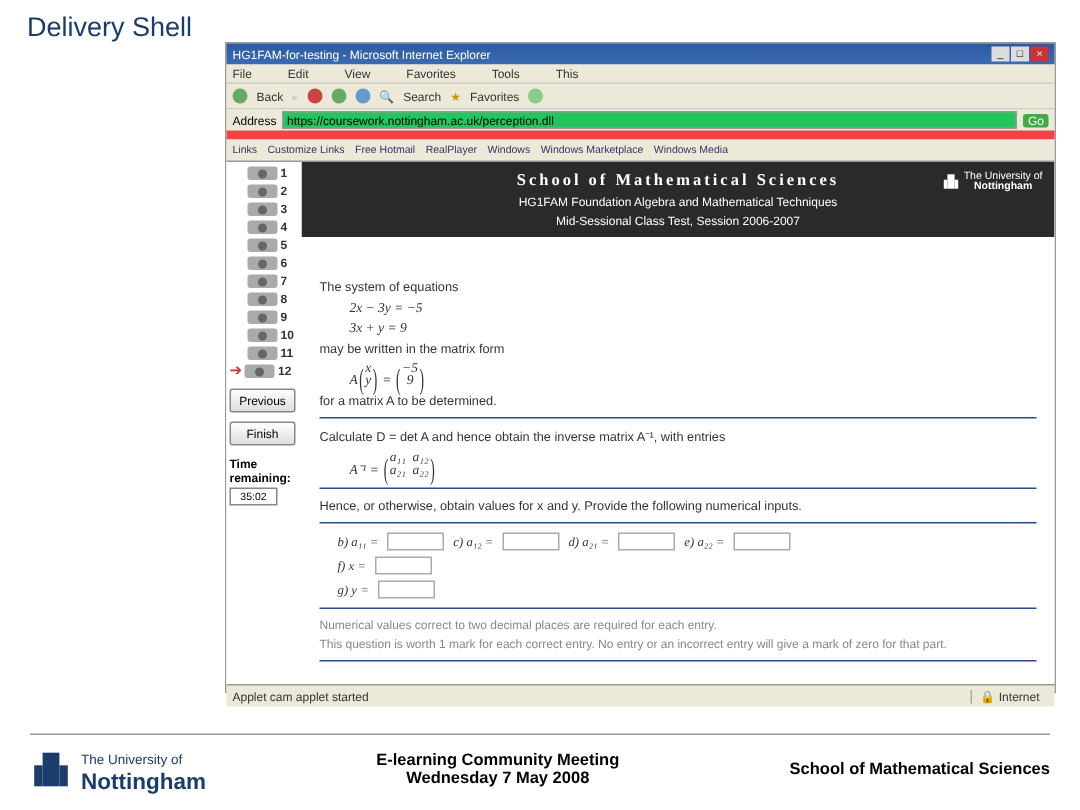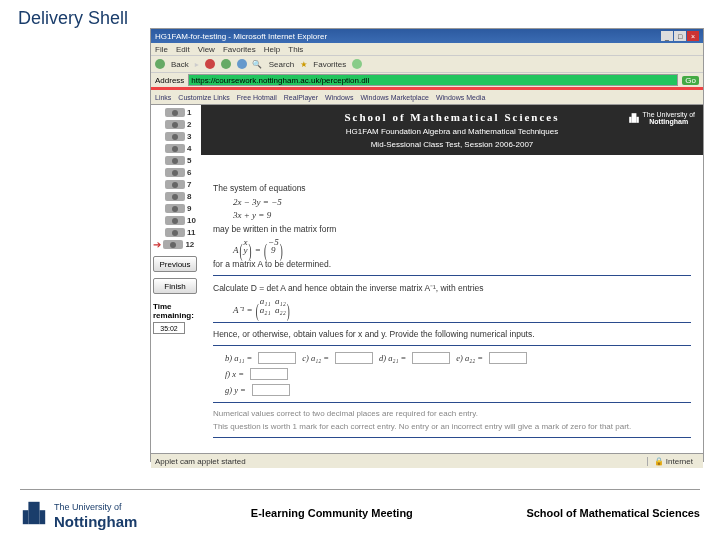--- a/index.html
+++ b/index.html
@@ -2,24 +2,24 @@
 <html><head>
 <meta charset="utf-8">
 <style>
 body{margin:0;width:720px;height:540px;background:#fff;font-family:Arial,Helvetica,sans-serif;position:relative;overflow:hidden}
 .slide-title{position:absolute;left:18px;top:8px;font-size:18px;color:#1a3d6b}
 .screenshot{position:absolute;left:150px;top:28px;width:552px;height:432px;background:#eee;border:1px solid #999;font-size:8px}
 .ie-title{height:14px;background:linear-gradient(#2c5aa0,#3b6cb3);color:#fff;display:flex;align-items:center;padding:0 4px;font-size:8px}
 .ie-title .sp{flex:1}
 .ie-title .ctl{width:12px;height:10px;background:#ddd;margin-left:1px;display:flex;align-items:center;justify-content:center;color:#000;font-size:7px}
 .ie-title .ctl.close{background:#c33;color:#fff}
-.ie-menu{height:12px;background:#ece9d8;border-bottom:1px solid #ccc;display:flex;align-items:center;padding:0 4px;font-size:8px;color:#333;gap:8px}
+.ie-menu{height:12px;background:#ece9d8;border-bottom:1px solid #ccc;display:flex;align-items:center;padding:0 4px;font-size:8px;color:#333;gap:24px}
 .ie-tb{height:16px;background:#ece9d8;border-bottom:1px solid #ccc;display:flex;align-items:center;padding:0 4px;gap:6px;color:#333}
 .ie-tb .ico{display:inline-block;width:10px;height:10px;border-radius:50%}
-.ie-addr{height:14px;background:#ece9d8;border-bottom:3px solid #ef4444;display:flex;align-items:center;padding:0 4px;gap:4px}
+.ie-addr{height:14px;background:#ece9d8;border-bottom:6px solid #ef4444;display:flex;align-items:center;padding:0 4px;gap:4px}
 .ie-addr input{flex:1;height:10px;font-size:8px;border:1px solid #999;background:#22c55e;padding:0 2px}
 .ie-links{height:14px;background:#ece9d8;border-bottom:1px solid #999;display:flex;align-items:center;padding:0 4px;gap:7px;font-size:7px;color:#336}
 .ie-links span{white-space:nowrap}
 .content{height:348px;display:flex;background:#fff}
 .qnav{width:46px;background:#fff;padding:2px}
 .qrow{display:flex;align-items:center;height:11px;margin-bottom:1px;gap:2px}
 .qbox{width:20px;height:9px;background:#aaa;border-radius:2px;display:flex;align-items:center;justify-content:center}
 .qdot{width:6px;height:6px;border-radius:50%;background:#666}
 .qnum{font-size:8px;color:#333;font-weight:bold}
 .arrow{color:#c33;font-size:10px;line-height:8px}
@@ -66,21 +66,21 @@
     <span class="ctl">_</span>
     <span class="ctl">□</span>
     <span class="ctl close">×</span>
   </div>
 
   <div class="ie-menu">
     <span>File</span>
     <span>Edit</span>
     <span>View</span>
     <span>Favorites</span>
-    <span>Help</span>
+    <span>Tools</span>
     <span>This</span>
   </div>
 
   <div class="ie-tb">
     <span class="ico" style="background:#6a6"></span>
     <span>Back</span>
     <span style="color:#ccc">▸</span>
     <span class="ico" style="background:#c44"></span>
     <span class="ico" style="background:#6a6"></span>
     <span class="ico" style="background:#69c"></span>
@@ -273,15 +273,16 @@
   <div class="uni">
     <svg width="28" height="30" viewBox="0 0 10 10" fill="#1a3d6b">
         <rect x="3" y="1" width="4" height="8"></rect>
         <rect x="1" y="4" width="2" height="5"></rect>
         <rect x="7" y="4" width="2" height="5"></rect>
       </svg>
     <div class="name"><span style="font-size:9px">The University of</span><br><span class="n">Nottingham</span></div>
   </div>
   <div class="mid">
     <div>E-learning Community Meeting</div>
+    <div>Wednesday 7 May 2008</div>
   </div>
   <div class="right">School of Mathematical Sciences</div>
 </div>
 
 </body></html>

